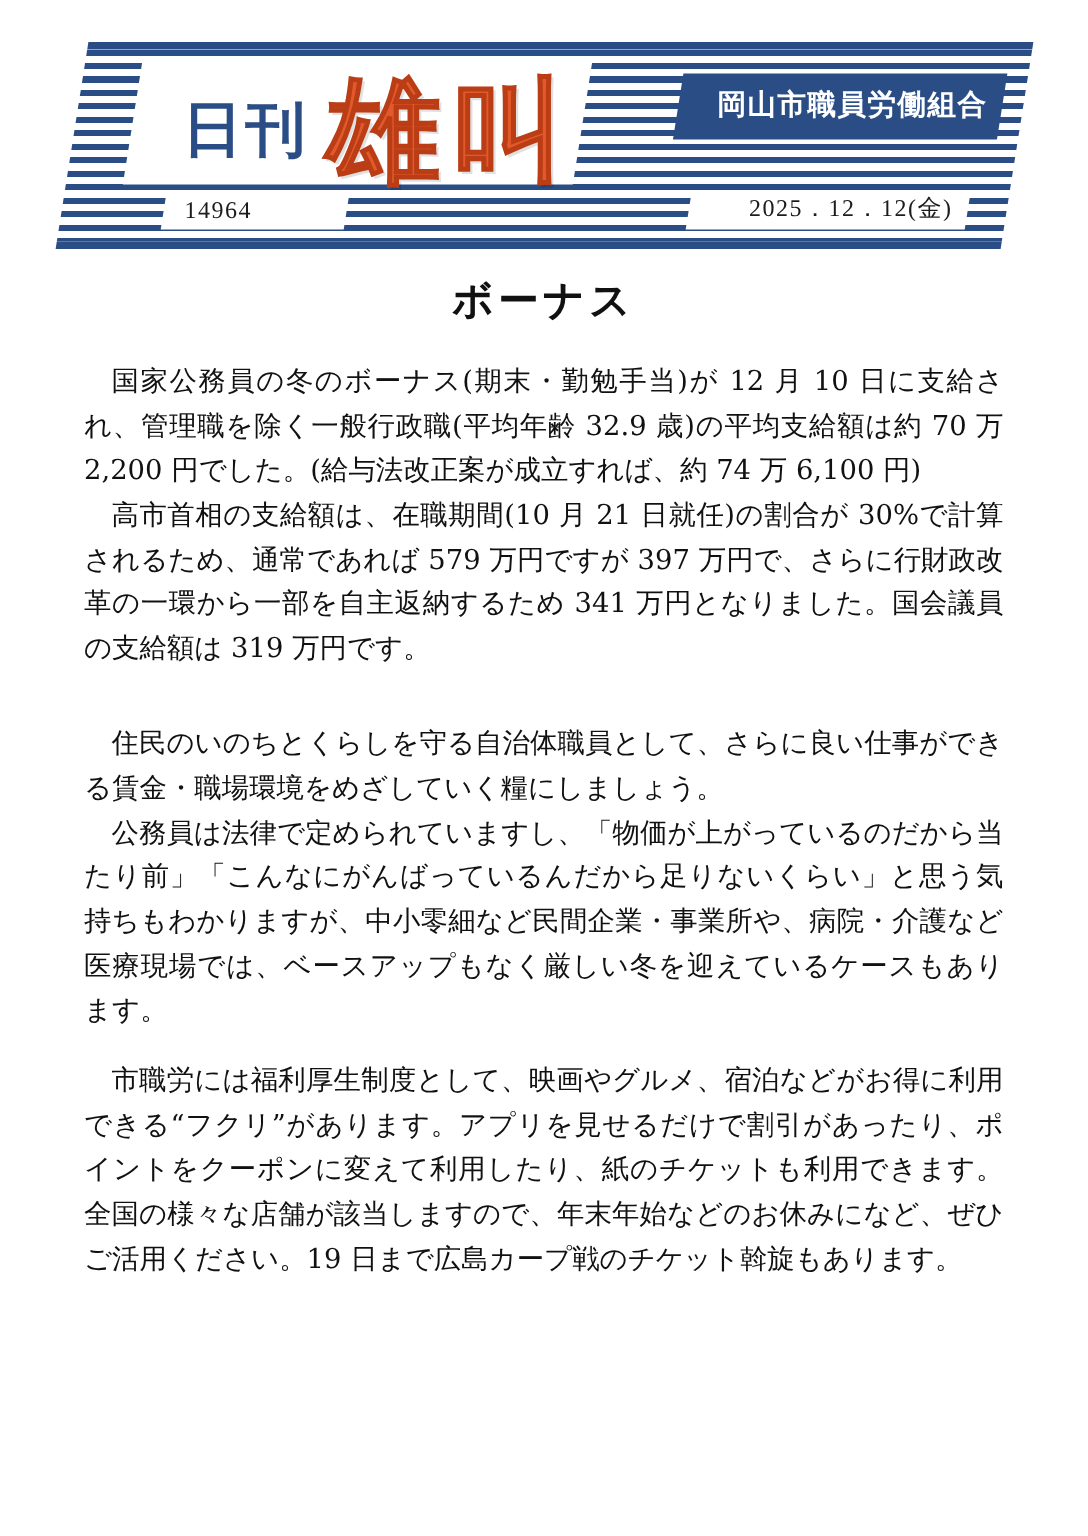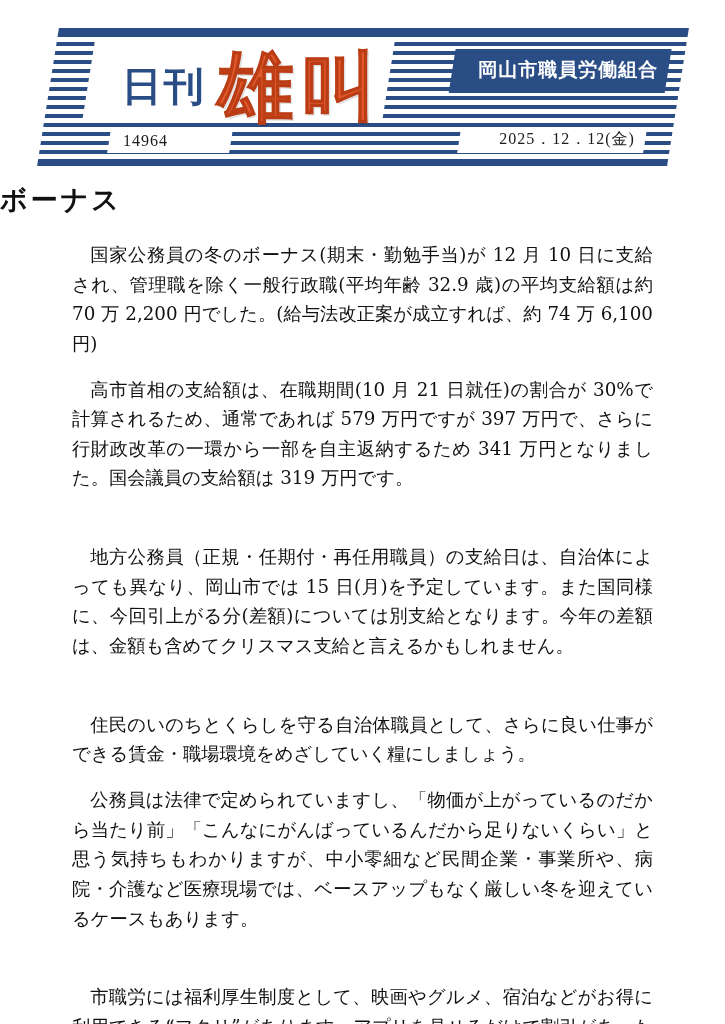--- a/index.html
+++ b/index.html
@@ -102,37 +102,37 @@
   }
 
   
   .article {
     position: absolute;
     left: 0;
     top: 178px;
     width: 725px;
   }
   .headline {
-    text-align: left;
+    text-align: center;
     font-size: 27px;
     font-weight: 700;
     letter-spacing: 3px;
     margin: 4px 0 22px 0;
     font-family: "DejaVu Serif", "Liberation Serif", serif;
   }
   .body {
     margin: 0 56px;
     font-size: 18.3px;
     line-height: 1.62;
     text-align: justify;
     text-justify: inter-character;
     font-family: "DejaVu Serif", "Liberation Serif", serif;
   }
   .body p {
-    margin: 16px;
+    margin: 0;
     text-indent: 1em;
   }
   .gap {
     height: 17px;
   }
 </style>
 </head>
 <body>
 
 <div class="masthead">
@@ -151,20 +151,19 @@
     </div>
   </div>
 </div>
 
 <div class="article">
   <h1 class="headline">ボーナス</h1>
   <div class="body" id="article-body">
       <p>国家公務員の冬のボーナス(期末・勤勉手当)が 12 月 10 日に支給され、管理職を除く一般行政職(平均年齢 32.9 歳)の平均支給額は約 70 万 2,200 円でした。(給与法改正案が成立すれば、約 74 万 6,100 円)</p>
       <p>高市首相の支給額は、在職期間(10 月 21 日就任)の割合が 30%で計算されるため、通常であれば 579 万円ですが 397 万円で、さらに行財政改革の一環から一部を自主返納するため 341 万円となりました。国会議員の支給額は 319 万円です。</p>
       <div class="gap"></div>
-      <p>地方公務員（正規・任期付・再任用職員）の支給日は、自治体によっても異なり、岡山市では 15 日(月)を予定しています。また国同様に、今回引上がる分(差額)については別支給となります。今年の差額は、金額も含めてクリスマス支給と言えるかもしれません。</p>
       <div class="gap"></div>
       <p>住民のいのちとくらしを守る自治体職員として、さらに良い仕事ができる賃金・職場環境をめざしていく糧にしましょう。</p>
       <p>公務員は法律で定められていますし、「物価が上がっているのだから当たり前」「こんなにがんばっているんだから足りないくらい」と思う気持ちもわかりますが、中小零細など民間企業・事業所や、病院・介護など医療現場では、ベースアップもなく厳しい冬を迎えているケースもあります。</p>
       <div class="gap"></div>
       <p>市職労には福利厚生制度として、映画やグルメ、宿泊などがお得に利用できる“フクリ”があります。アプリを見せるだけで割引があったり、ポイントをクーポンに変えて利用したり、紙のチケットも利用できます。全国の様々な店舗が該当しますので、年末年始などのお休みになど、ぜひご活用ください。19 日まで広島カープ戦のチケット斡旋もあります。</p>
     </div>
 </div>
 
 </body></html>

